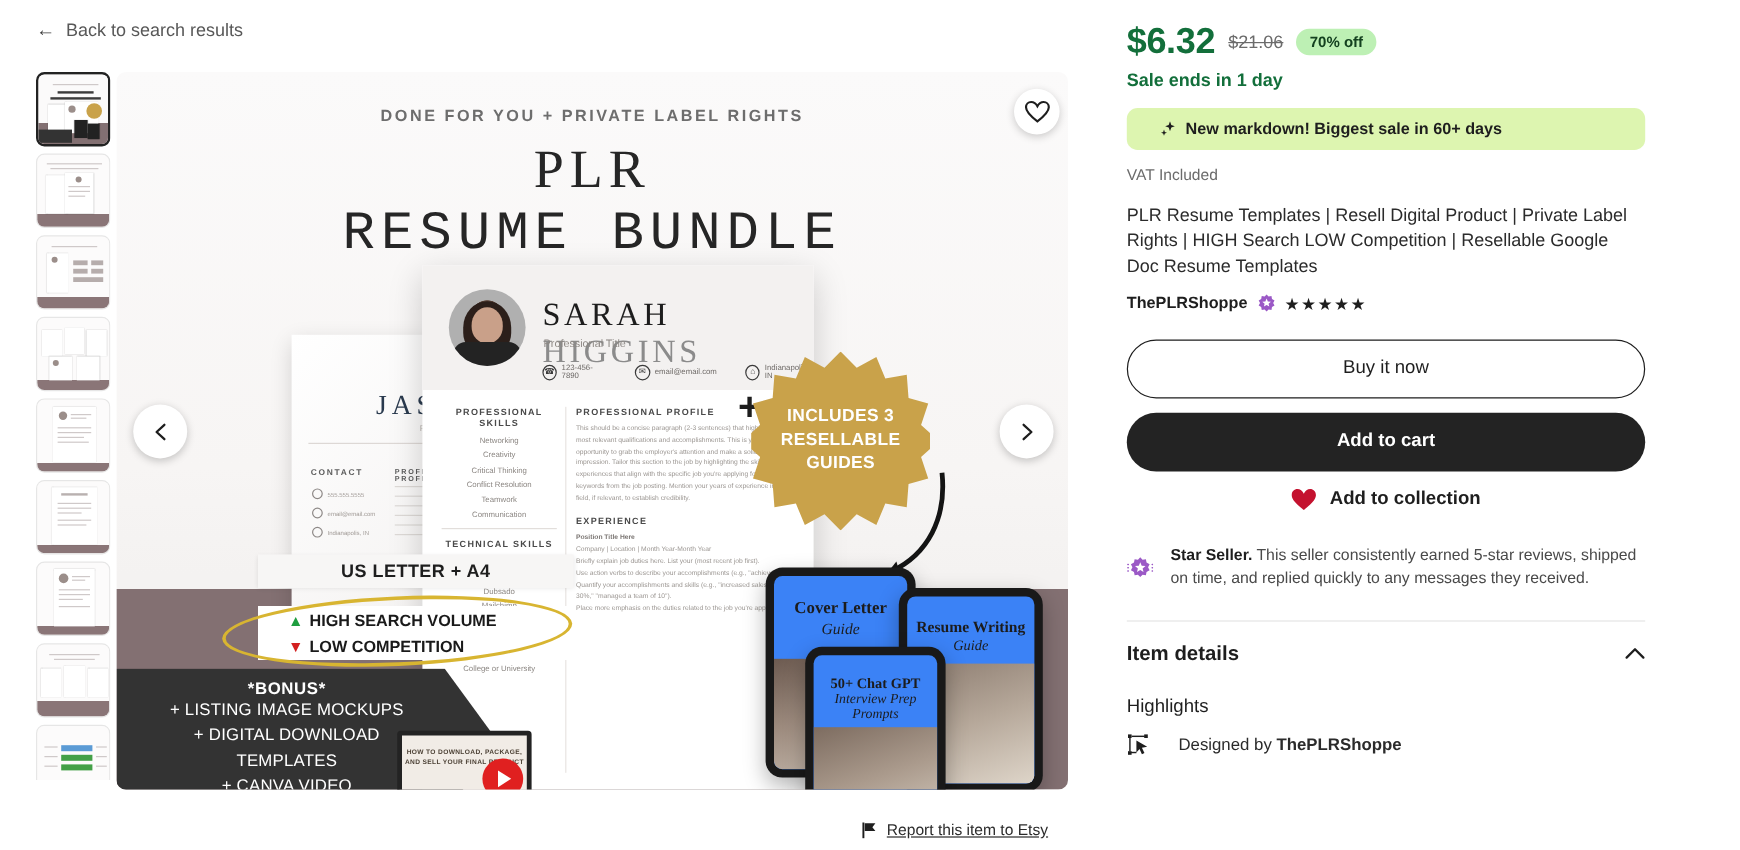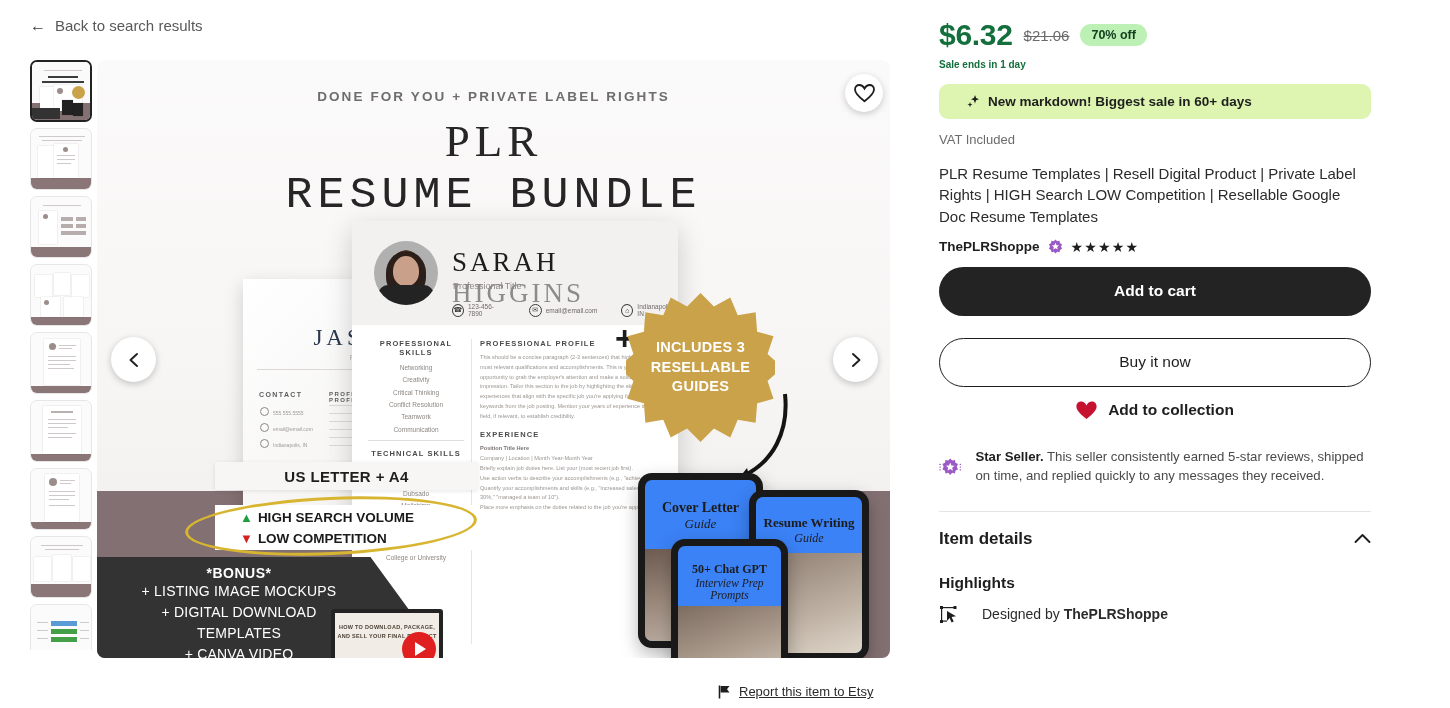--- a/index.html
+++ b/index.html
@@ -237,21 +237,21 @@
 
   
   .panel { position:absolute; left:939px; top:0; width:432px; }
   .price-row { display:flex; align-items:center; gap:11px; margin-top:18px; }
   .price { font-size:30px; font-weight:700; color:#136f3b; letter-spacing:-.3px; }
   .price-old { font-size:15px; color:#6b6b6b; text-decoration:line-through; }
   .pct {
     background:#bdf0b4; color:#13401f; font-size:12.5px; font-weight:700;
     padding:4px 11px; border-radius:13px;
   }
-  .sale-ends { font-size:10px; font-weight:700; color:#136f3b; margin-top:7px; }
+  .sale-ends { font-size:15px; font-weight:700; color:#136f3b; margin-top:7px; }
   .markdown {
     margin-top:14px; background:#ddf5b0; border-radius:9px;
     padding:10px 28px; font-size:13.5px; font-weight:700; color:#1e1e1e;
     display:flex; align-items:center; gap:8px;
   }
   .vat { margin-top:13px; font-size:13px; color:#6b6b6b; }
   .title {
     margin-top:16px; font-size:15px; line-height:1.42; color:#2b2b2b; font-weight:400;
   }
   .seller-row { margin-top:12px; display:flex; align-items:center; gap:8px; }
@@ -272,21 +272,21 @@
 
   .starseller { margin-top:27px; display:flex; gap:14px; align-items:flex-start; }
   .ss-txt { font-size:13.2px; line-height:1.48; color:#4a4a4a; }
   .ss-txt b { color:#1e1e1e; }
 
   .divider { margin-top:24px; height:1px; background:#e4e4e4; }
   .details-h {
     margin-top:17px; display:flex; align-items:center; justify-content:space-between;
     font-size:17px; font-weight:700; color:#1e1e1e; cursor:pointer;
   }
-  .highlights-h { margin-top:25px; font-size:15.5px; font-weight:700; color:#1e1e1e; }
+  .highlights-h { margin-top:25px; font-size:15.5px; font-weight:400; color:#1e1e1e; }
   .hl-row { margin-top:13px; display:flex; align-items:center; gap:24px; font-size:14px; color:#2b2b2b; }
   .hl-row b { font-weight:700; }
 </style>
 </head>
 <body>
 
 <div class="page">
 
   <div class="back-link">
     <span class="back-arrow">←</span>
@@ -609,22 +609,22 @@
 
     <div class="seller-row">
       <span class="seller-name">ThePLRShoppe</span>
       <svg width="15" height="15" viewBox="0 0 20 20">
         <path d="M10 0.6 L12.2 2.9 L15.4 2.3 L16 5.5 L18.8 7.1 L17.3 10 L18.8 12.9 L16 14.5 L15.4 17.7 L12.2 17.1 L10 19.4 L7.8 17.1 L4.6 17.7 L4 14.5 L1.2 12.9 L2.7 10 L1.2 7.1 L4 5.5 L4.6 2.3 L7.8 2.9 Z" fill="#9b59c6"></path>
         <path d="M10 5 L11.4 8.2 L14.8 8.5 L12.2 10.7 L13 14 L10 12.2 L7 14 L7.8 10.7 L5.2 8.5 L8.6 8.2 Z" fill="#ffffff"></path>
       </svg>
       <span class="stars">★★★★★</span>
     </div>
 
+    <button class="btn btn-buy">Buy it now</button>
     <button class="btn btn-cart">Add to cart</button>
-    <button class="btn btn-buy">Buy it now</button>
 
     <div class="collect">
       <svg width="21" height="19" viewBox="0 0 21 19">
         <path d="M10.5 18 C 1.5 11.2, 0.4 7.6, 0.4 5.5 C0.4 2.6 2.6 0.6 5.2 0.6 C7.4 0.6 9.4 2.1 10.5 4.4 C11.6 2.1 13.6 0.6 15.8 0.6 C18.4 0.6 20.6 2.6 20.6 5.5 C20.6 7.6 19.5 11.2 10.5 18 Z" fill="#c4122f"></path>
       </svg>
       <span>Add to collection</span>
     </div>
 
     <div class="starseller">
       <svg width="42" height="40" viewBox="0 0 42 40">

